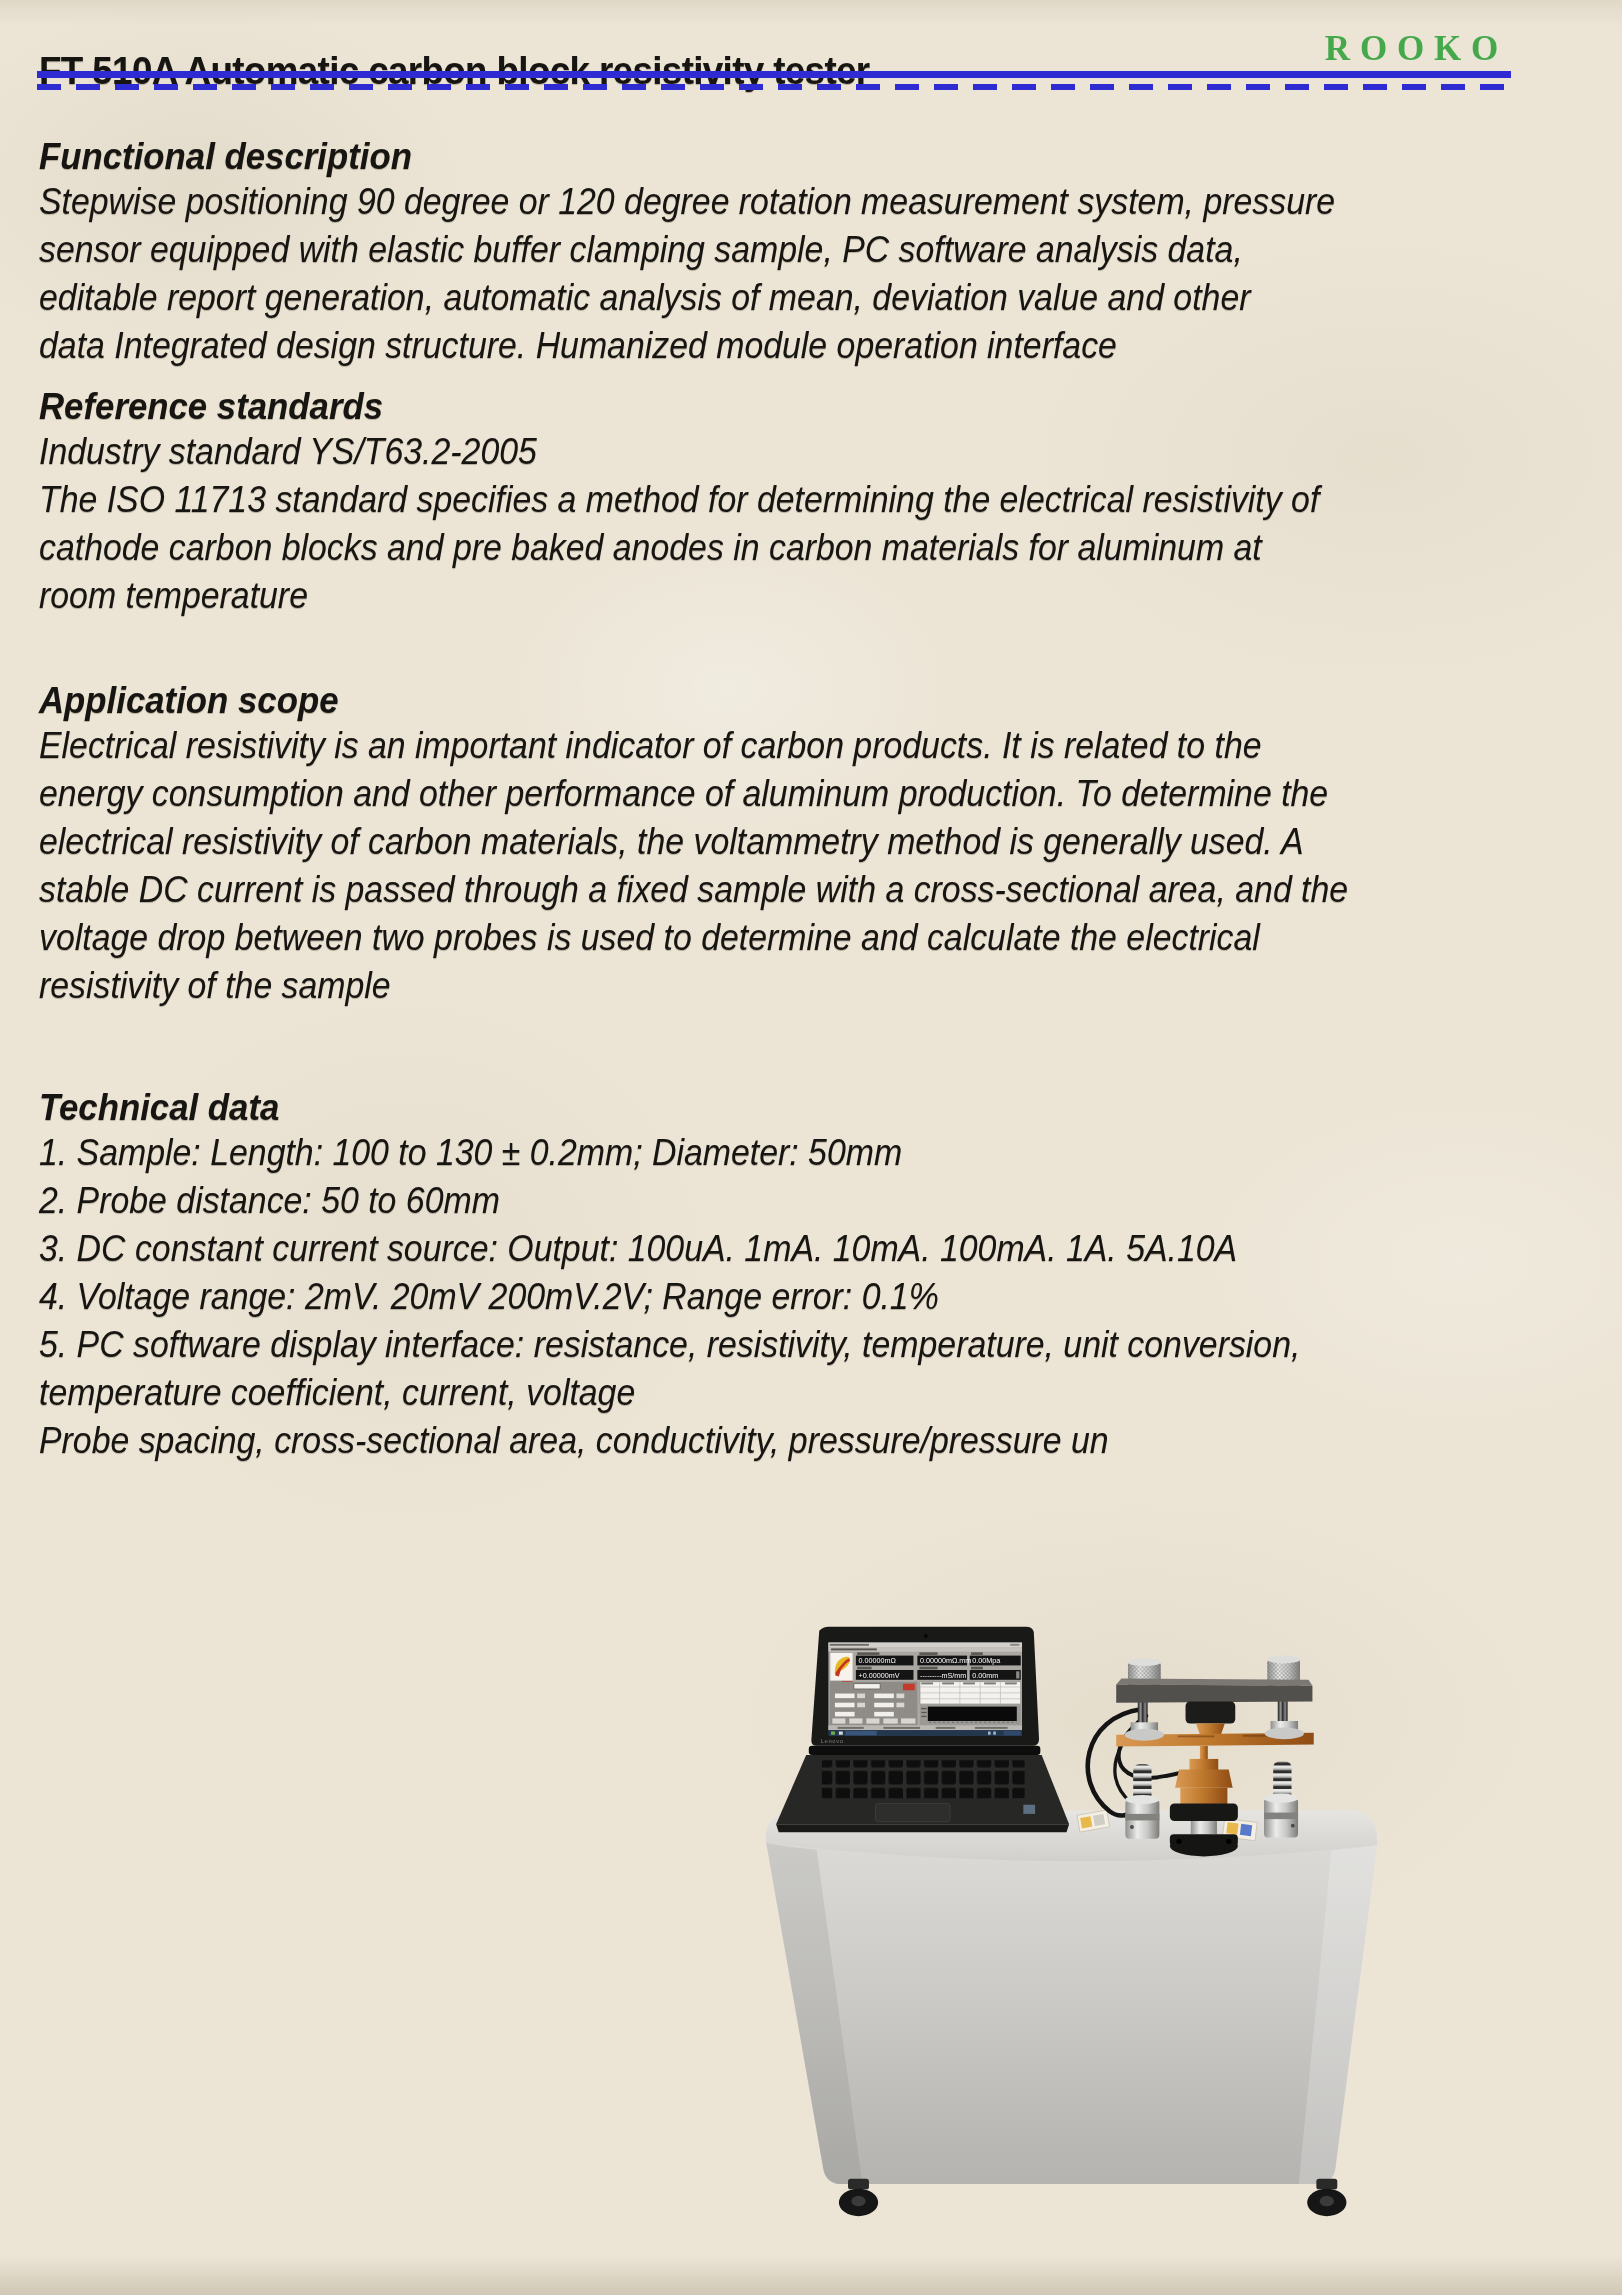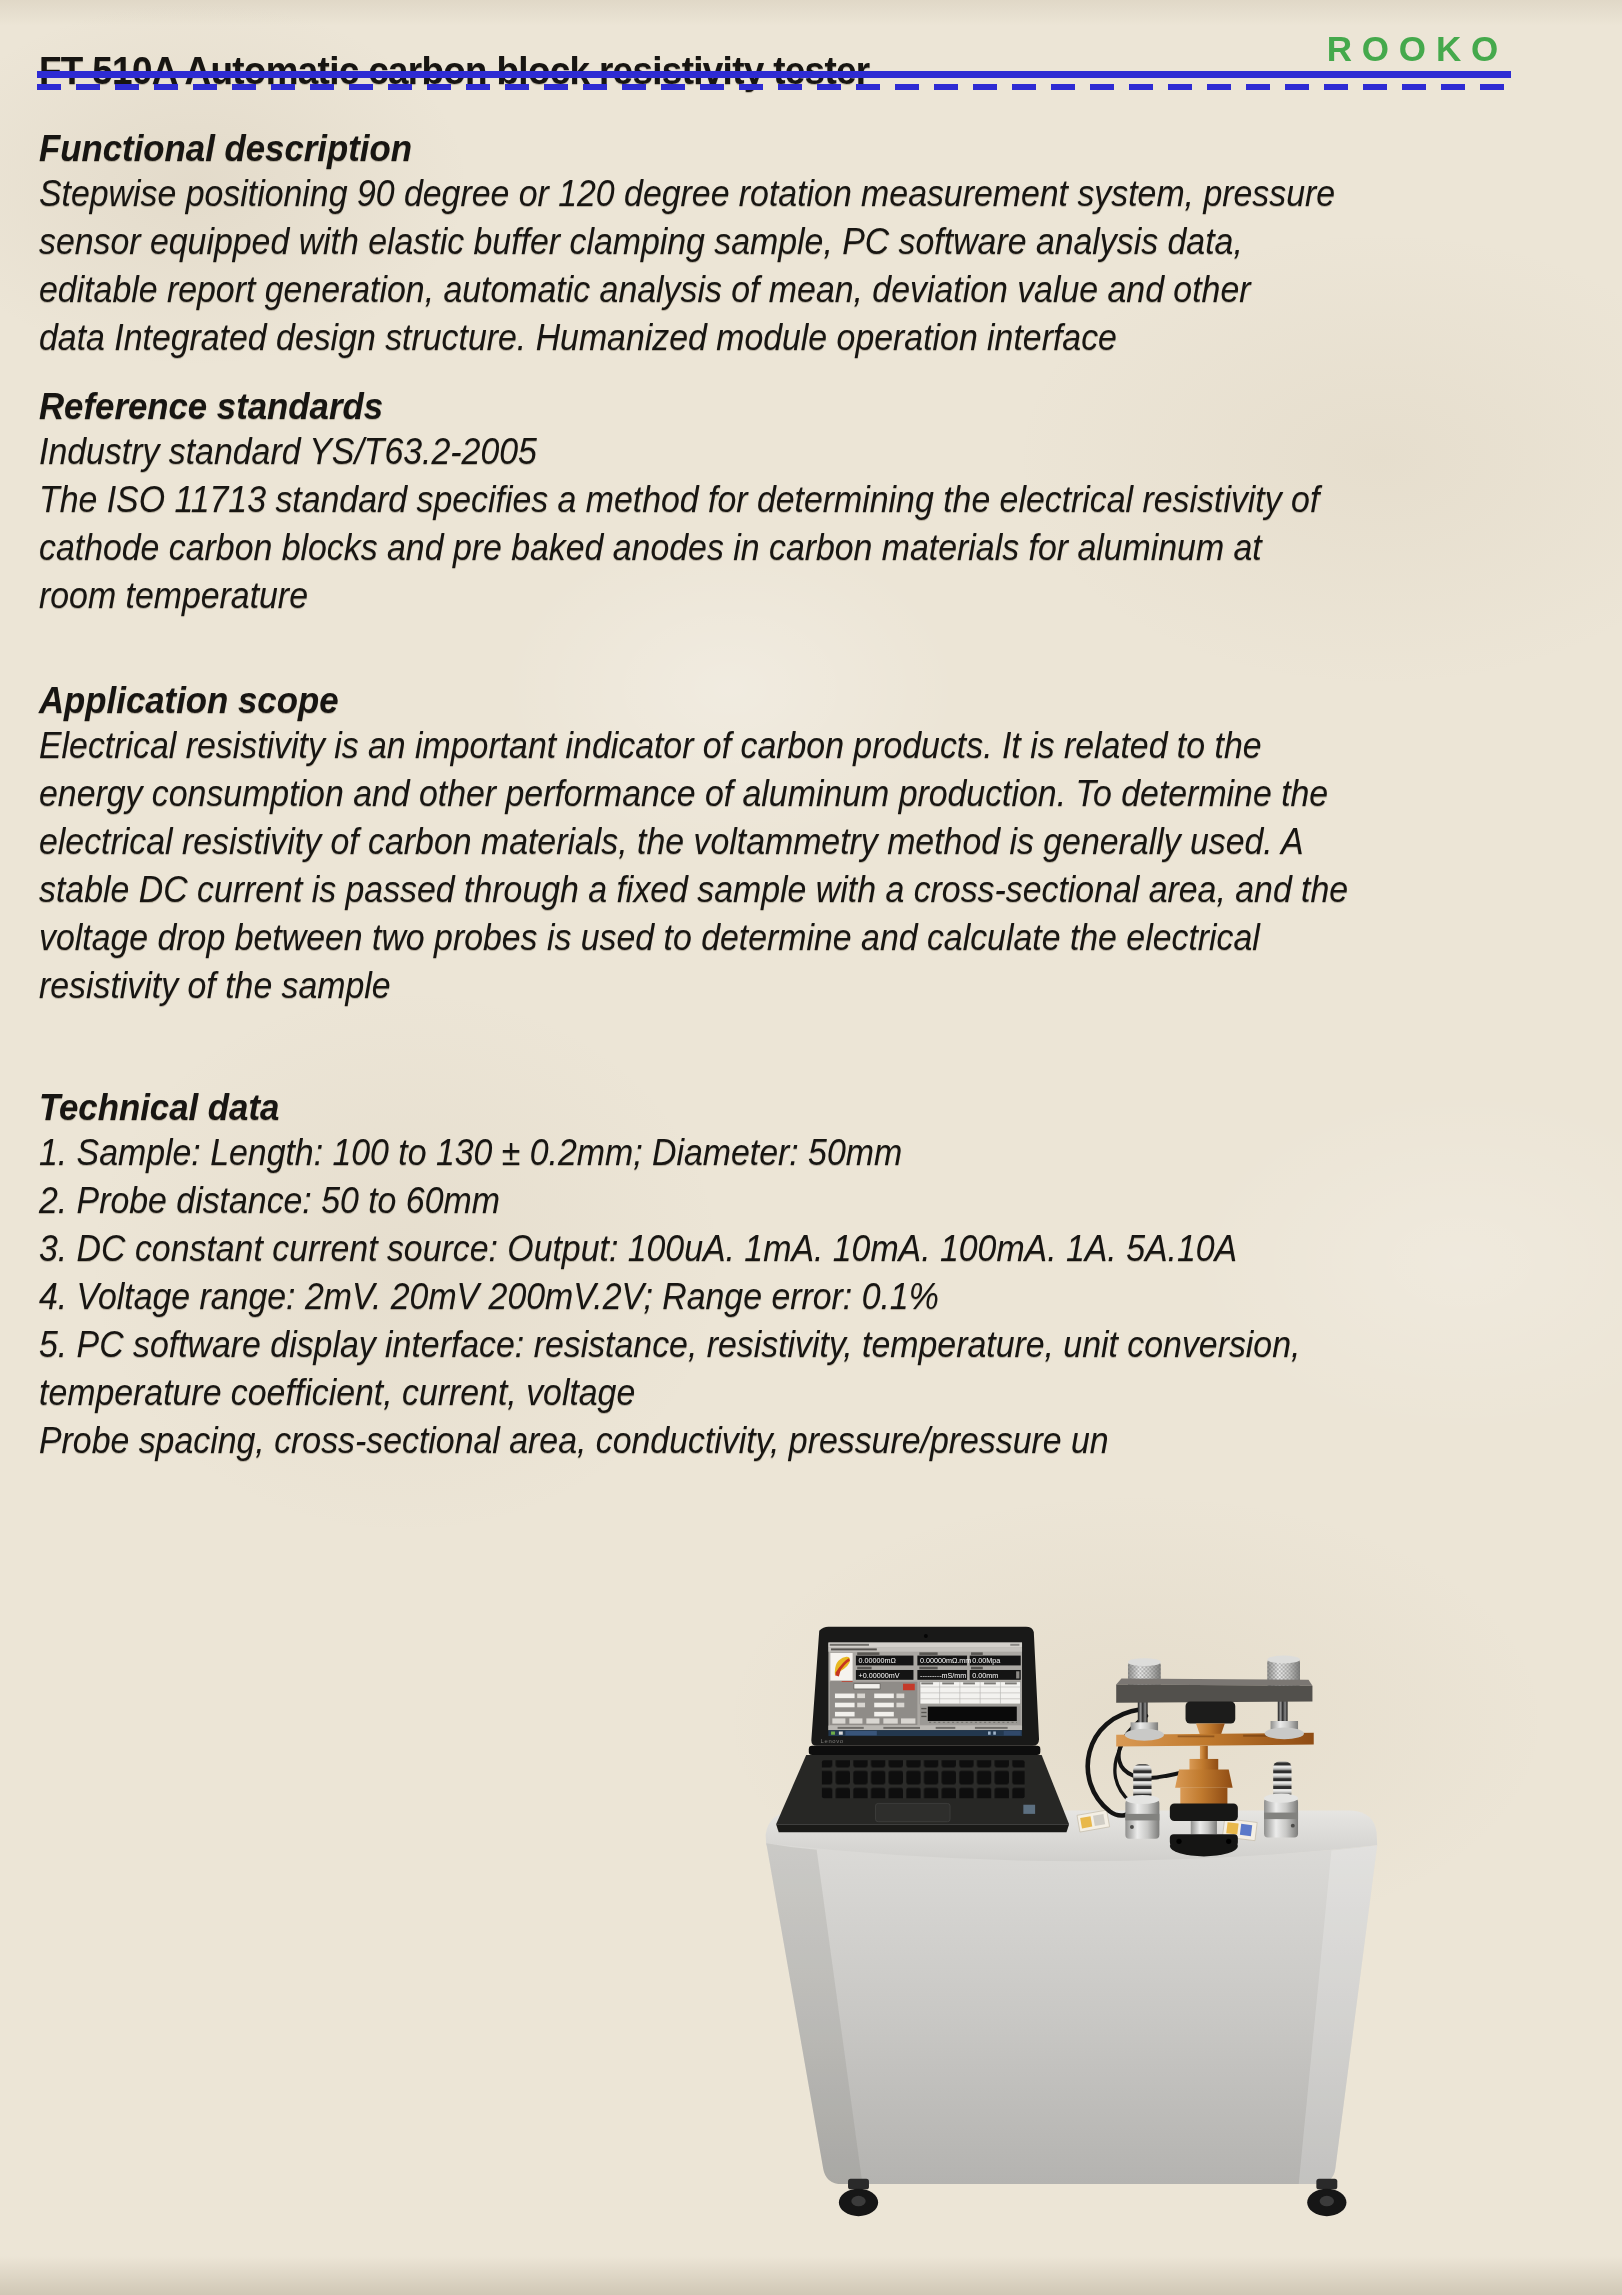--- a/index.html
+++ b/index.html
@@ -25,30 +25,30 @@
   .title{
     position:absolute;left:39px;top:26px;
     font-size:38px;font-weight:bold;line-height:1.1;
     letter-spacing:-0.7px;transform:scaleX(0.97);transform-origin:0 0;
     text-shadow:0 1.3px 0.7px rgba(80,70,50,0.35);
     white-space:nowrap;
   }
   .brand{
     position:absolute;top:29px;right:115px;
     font-size:35px;font-weight:bold;letter-spacing:9.8px;
-    color:#45a94c;font-family:Liberation Sans, sans-serif;
+    color:#45a94c;font-family:Liberation Serif, serif;
     white-space:nowrap;
   }
   .rule-solid{position:absolute;left:37px;top:71px;width:1474px;height:7.2px;background:#2e2bd3;}
   .rule-dashed{
     position:absolute;left:37px;top:84px;width:1474px;height:5.9px;
     background:repeating-linear-gradient(90deg,#2e2bd3 0 23.6px,transparent 23.6px 39px);
   }
   .sec{position:absolute;left:39px;width:1505px;}
-  .sec-0{top:128px}.sec-1{top:386px}.sec-2{top:680px}.sec-3{top:1087px}
+  .sec-0{top:136px}.sec-1{top:386px}.sec-2{top:680px}.sec-3{top:1087px}
   .sec h2{
     margin:0;font-size:37px;font-weight:bold;font-style:italic;line-height:42px;
     transform:scaleX(0.94);transform-origin:0 0;white-space:nowrap;
     text-shadow:0 1.3px 0.7px rgba(80,70,50,0.35);
   }
   .tline{
     font-style:italic;font-size:36px;line-height:48px;white-space:nowrap;
     transform:scaleX(0.94);transform-origin:0 0;
     text-shadow:0 1.3px 0.7px rgba(80,70,50,0.35);
   }

